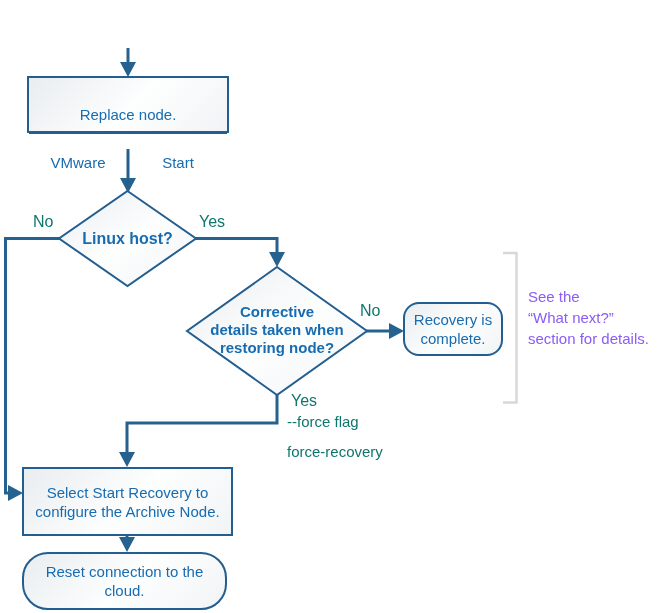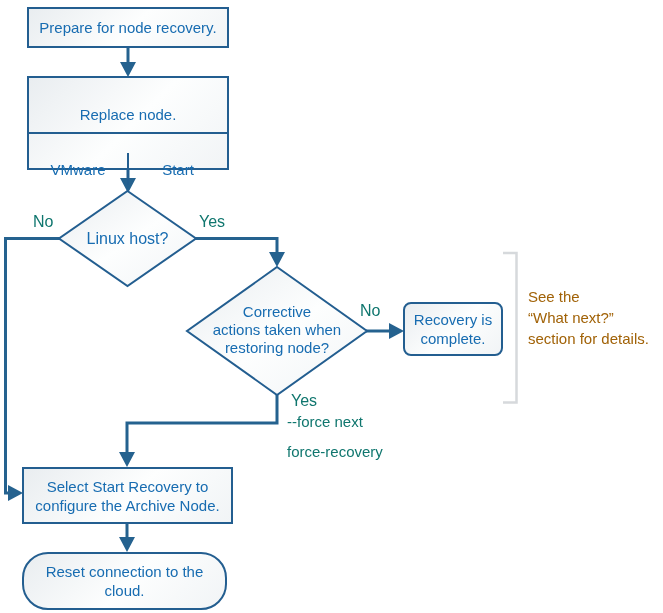--- a/index.html
+++ b/index.html
@@ -22,45 +22,46 @@
     display: flex;
     align-items: center;
     justify-content: center;
     text-align: center;
     font-size: 15px;
     line-height: 19px;
     white-space: pre-line;
     z-index: 1;
   }
   #node-prepare   { left: 27px;  top: 7px;   width: 202px; height: 41px; }
-  #node-replace   { left: 27px;  top: 76px;  width: 202px; height: 94px; padding: 0; display: block; }
-  #node-select    { left: 22px;  top: 467px; width: 211px; height: 57px; }
+  #node-replace   { left: 27px;  top: 76px;  width: 202px; height: 57px; padding: 0; display: block; }
+  #node-select    { left: 22px;  top: 467px; width: 211px; height: 69px; }
   #node-reset     { left: 22px;  top: 552px; width: 205px; height: 58px; border-radius: 26px; }
-  #node-complete  { left: 403px; top: 302px; width: 100px; height: 54px; border-radius: 8px; font-size: 15px; }
+  #node-complete  { left: 403px; top: 302px; width: 100px; height: 54px; border-radius: 16px; font-size: 15px; }
 
   .tbl-row-top {
     box-sizing: border-box;
     height: 37px;
     border-bottom: 2px solid #235e90;
     display: flex; align-items: center; justify-content: center;
   }
   .tbl-row-bottom { display: flex; height: 32px; }
   .tbl-cell {
     box-sizing: border-box;
     flex: 1;
-    display: flex; align-items: center; justify-content: center;
+    display: flex; align-items: flex-start; justify-content: center;
   }
   .tbl-cell.left { border-right: 2px solid #235e90; }
 
   .diamond-label {
     position: absolute;
     color: #176cb1;
     text-align: center;
     white-space: pre-line;
     z-index: 1;
+    font-weight: bold;
   }
   #label-linux-host { left: 62px;  top: 229px; width: 131px; font-size: 16px; line-height: 19px; }
   #label-corrective { left: 197px; top: 303px; width: 160px; font-size: 15px; line-height: 18px; }
 
   .edge-label {
     position: absolute;
     color: #0f766e;
     font-size: 16px;
     line-height: 18px;
     z-index: 1;
@@ -70,21 +71,21 @@
   #lbl-yes1 { left: 199px; top: 213px; }
   #lbl-no2  { left: 360px; top: 302px; }
   #lbl-yes2 { left: 291px; top: 392px; }
   #lbl-force1 { left: 287px; top: 413px; font-size: 15px; }
   #lbl-force2 { left: 287px; top: 431px; font-size: 15px; margin-top: 12px; }
 
   #see-note {
     position: absolute;
     left: 528px; top: 286px;
     width: 130px;
-    color: #a16207;
+    color: #8b5cf6;
     font-size: 15px;
     line-height: 21px;
     white-space: pre-line;
     z-index: 1;
   }
 </style>
 </head>
 <body>
 
 <div id="canvas">
@@ -117,61 +118,58 @@
       <polygon points="8,485 8,501 23,493"></polygon>
       <polygon points="119,537 135,537 127,552"></polygon>
     </g>
 
     <polygon points="127.5,191 196,238.5 127.5,286 59,238.5" fill="url(#boxGrad)" stroke="#235e90" stroke-width="2"></polygon>
     <polygon points="277,267 367,331 277,395 187,331" fill="url(#boxGrad)" stroke="#235e90" stroke-width="2"></polygon>
 
     <path d="M503,253 H516.5 V402.5 H503" fill="none" stroke="#d6d9dc" stroke-width="2.5"></path>
   </svg>
 
-  <div class="node" id="node-prepare">
-    <span>Prepare for node recovery.</span>
-  </div>
 
   <div class="node" id="node-replace">
     <div class="tbl-row-top">
       <span>Replace node.</span>
     </div>
     <div class="tbl-row-bottom">
       <div class="tbl-cell left">
         <span>VMware</span>
       </div>
       <div class="tbl-cell">
         <span>Start</span>
       </div>
     </div>
   </div>
 
   <div class="diamond-label" id="label-linux-host">Linux host?</div>
   <div class="diamond-label" id="label-corrective">Corrective
-actions taken when
+details taken when
 restoring node?</div>
 
   <div class="node" id="node-complete">
     <span>Recovery is
 complete.</span>
   </div>
 
   <div class="node" id="node-select">
     <span>Select Start Recovery to
 configure the Archive Node.</span>
   </div>
   <div class="node" id="node-reset">
     <span>Reset connection to the
 cloud.</span>
   </div>
 
   <div class="edge-label" id="lbl-no1">No</div>
   <div class="edge-label" id="lbl-yes1">Yes</div>
   <div class="edge-label" id="lbl-no2">No</div>
   <div class="edge-label" id="lbl-yes2">Yes</div>
-  <div class="edge-label" id="lbl-force1">--force next</div>
+  <div class="edge-label" id="lbl-force1">--force flag</div>
   <div class="edge-label" id="lbl-force2">force-recovery</div>
 
   <div id="see-note">See the
 “What next?”
 section for details.</div>
 
 </div>
 
 </body></html>

